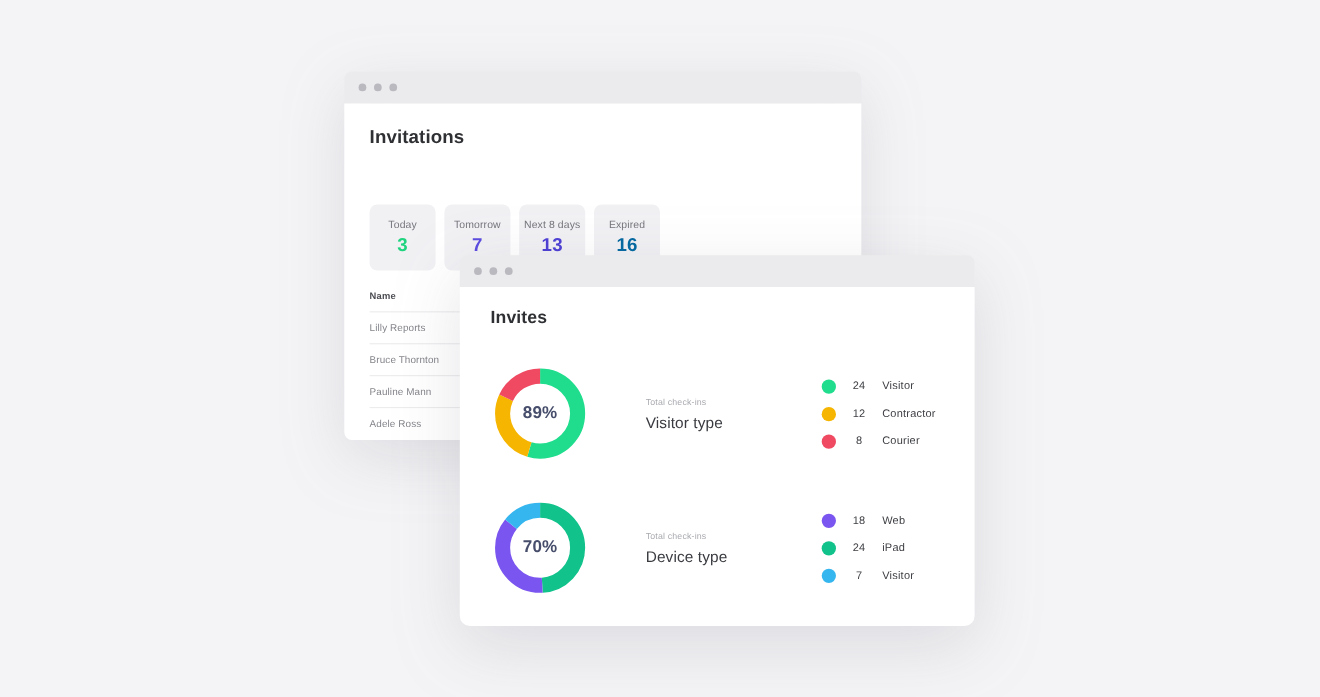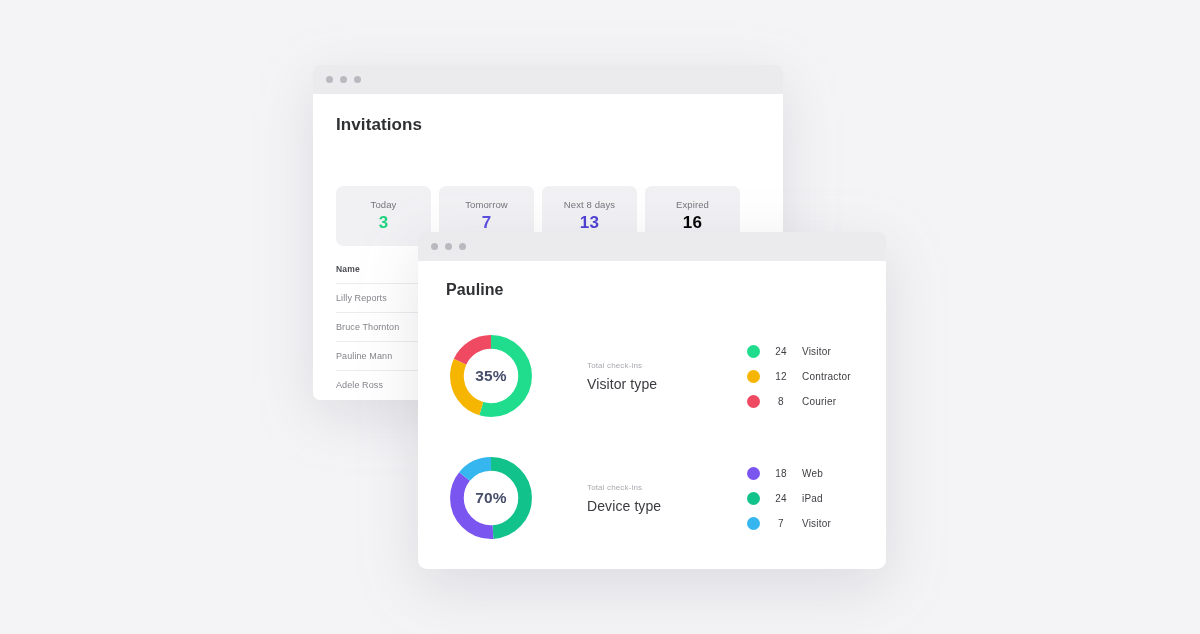--- a/index.html
+++ b/index.html
@@ -71,21 +71,21 @@
     letter-spacing: .1px;
   }
   .stat-row {
     position: absolute;
     left: 23px;
     top: 92px;
     display: flex;
     gap: 8px;
   }
   .stat-card {
-    width: 95px;
+    width: 60px;
     height: 60px;
     background: #f1f1f4;
     border-radius: 7px;
     display: flex;
     flex-direction: column;
     align-items: center;
     justify-content: center;
     gap: 3px;
   }
   .stat-label {
@@ -258,21 +258,21 @@
       </div>
 
       <div class="stat-card">
         <span class="stat-label">Next 8 days</span>
         <span class="stat-value" id="sv2" style="color: rgb(77, 63, 212);">13</span>
       </div>
 
 
       <div class="stat-card">
         <span class="stat-label">Expired</span>
-        <span class="stat-value" id="sv4" style="color: #000000;">16</span>
+        <span class="stat-value" id="sv4" style="color: #0369a1;">16</span>
       </div>
 
     </div>
 
     <div class="inv-table">
       <div class="th-name">Name</div>
       <div class="tr">
         <span class="td-name">Lilly Reports</span>
       </div>
       <div class="tr">
@@ -294,32 +294,32 @@
   <div class="titlebar">
     <div class="dots">
       <span class="dot"></span>
       <span class="dot"></span>
       <span class="dot"></span>
     </div>
   </div>
 
   <div class="win-body">
 
-    <div class="rep-title">Pauline</div>
+    <div class="rep-title">Invites</div>
 
     <div class="chart-block" id="chart-block-visitor">
 
       <div class="donut-wrap">
         <svg id="donut-visitor" viewBox="0 0 42 42">
             <circle cx="21" cy="21" r="15.9154943092" fill="none" stroke="#ffffff" stroke-width="6.4"></circle>
             <circle cx="21" cy="21" r="15.9154943092" fill="none" stroke="#1fdd8d" stroke-width="6.4" stroke-dasharray="54.545 45.455" stroke-dashoffset="0.000"></circle>
             <circle cx="21" cy="21" r="15.9154943092" fill="none" stroke="#f6b500" stroke-width="6.4" stroke-dasharray="27.273 72.727" stroke-dashoffset="-54.545"></circle>
             <circle cx="21" cy="21" r="15.9154943092" fill="none" stroke="#ef4a62" stroke-width="6.4" stroke-dasharray="18.182 81.818" stroke-dashoffset="-81.818"></circle>
           </svg>
-        <div class="donut-center">35%</div>
+        <div class="donut-center">89%</div>
       </div>
 
       <div class="chart-text">
         <div class="chart-sub">Total check-ins</div>
         <div class="chart-name">Visitor type</div>
       </div>
 
       <div class="legend">
         <div class="legend-row">
           <span class="legend-dot" id="ld00" style="background: rgb(31, 221, 141);"></span>

